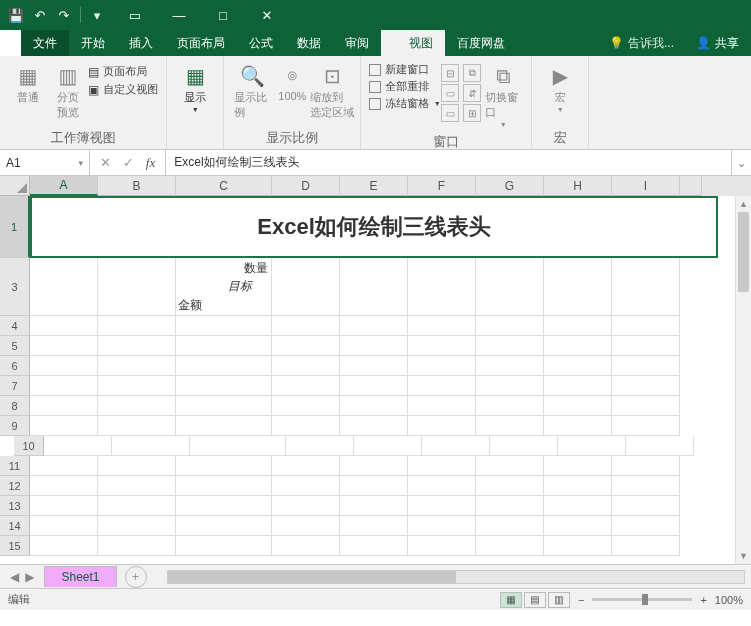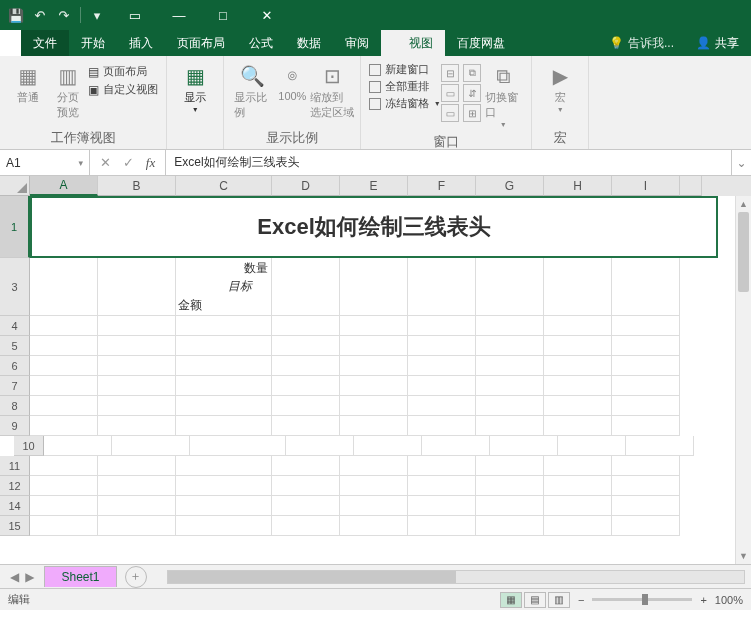--- a/index.html
+++ b/index.html
@@ -389,20 +389,32 @@
           <div class="cell wB"></div>
           <div class="cell wC"></div>
           <div class="cell wD"></div>
           <div class="cell wE"></div>
           <div class="cell wF"></div>
           <div class="cell wG"></div>
           <div class="cell wH"></div>
           <div class="cell wI"></div>
         </div>
         <div class="row" style="height: 20px;">
+          <div class="rh">13</div>
+          <div class="cell wA"></div>
+          <div class="cell wB"></div>
+          <div class="cell wC"></div>
+          <div class="cell wD"></div>
+          <div class="cell wE"></div>
+          <div class="cell wF"></div>
+          <div class="cell wG"></div>
+          <div class="cell wH"></div>
+          <div class="cell wI"></div>
+        </div>
+        <div class="row" style="height: 20px;">
           <div class="rh">14</div>
           <div class="cell wA"></div>
           <div class="cell wB"></div>
           <div class="cell wC"></div>
           <div class="cell wD"></div>
           <div class="cell wE"></div>
           <div class="cell wF"></div>
           <div class="cell wG"></div>
           <div class="cell wH"></div>
           <div class="cell wI"></div>

